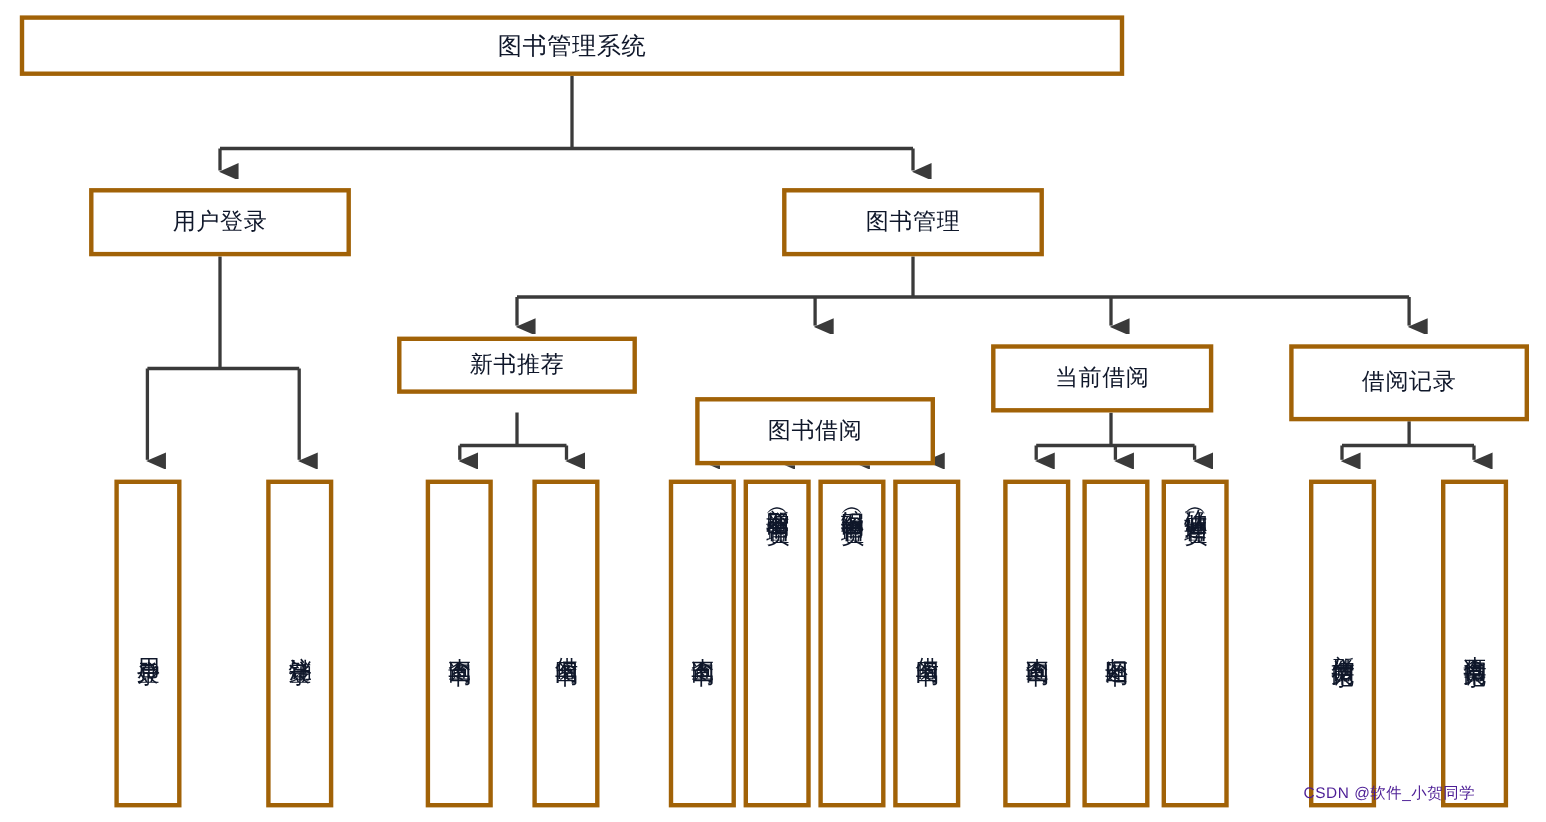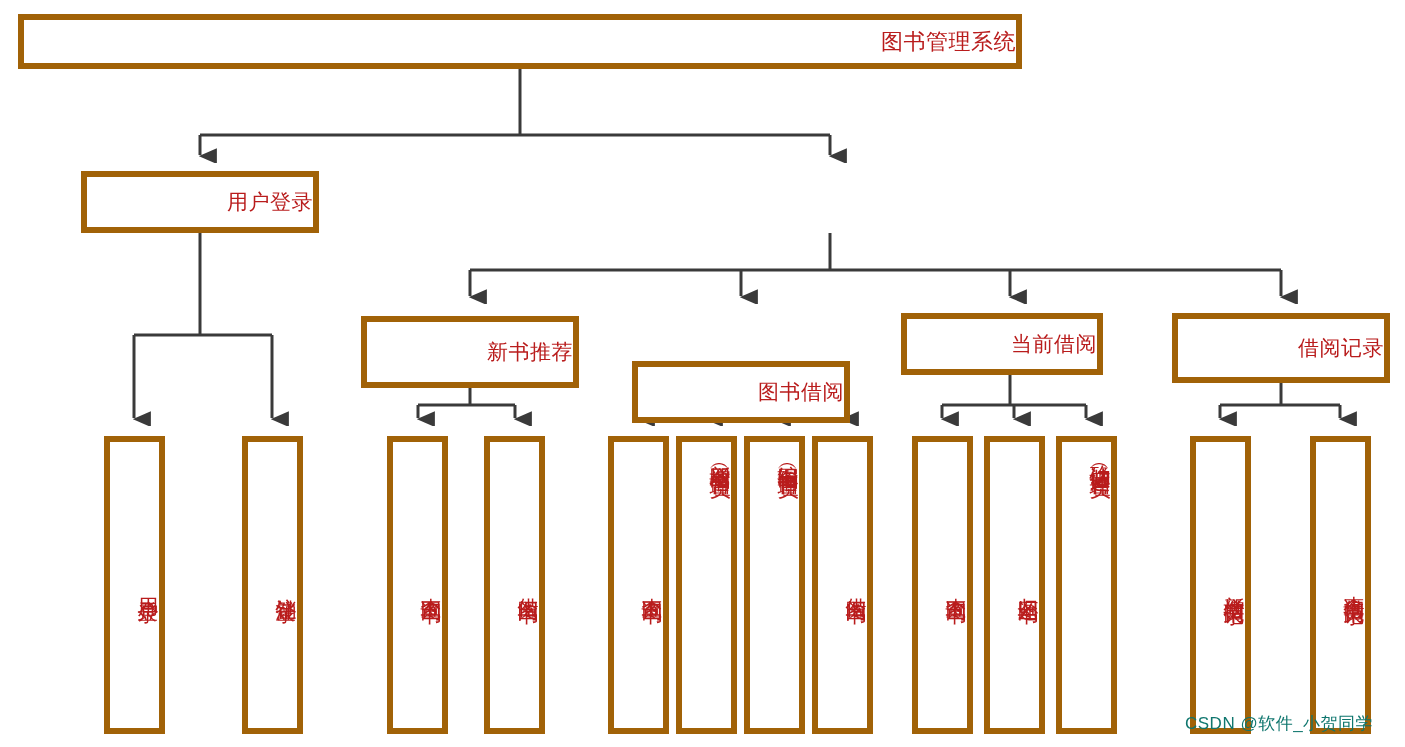--- a/index.html
+++ b/index.html
@@ -24,25 +24,25 @@
     left: 0;
     top: 0;
     width: 1405px;
     height: 747px;
     pointer-events: none;
   }
   .node {
     position: absolute;
     box-sizing: border-box;
     background: #ffffff;
-    border: 6px solid #a16207;
+    border: 4px solid #a16207;
     display: flex;
     align-items: center;
-    justify-content: flex-end;
-    color: #b91c1c;
+    justify-content: center;
+    color: #0f172a;
   }
   .node .label {
     display: block;
     text-align: center;
     line-height: 1.08;
     letter-spacing: 0.5px;
   }
   .node.horiz .label {
     font-size: 21px;
   }
@@ -63,22 +63,22 @@
   }
   
   .node.vert.short {
     align-items: center;
     padding-top: 0;
   }
   .watermark {
     position: absolute;
     left: 1185px;
     top: 712px;
-    font-size: 17px;
-    color: #0f766e;
+    font-size: 14px;
+    color: #4c1d95;
     white-space: nowrap;
     letter-spacing: 0.5px;
     text-align: center;
   }
 </style>
 </head>
 <body>
 
 <div id="diagram-root">
 
@@ -138,22 +138,25 @@
     </g>
   </svg>
 
   <div class="node root horiz" style="left:18px; top:14px; width:1004px; height:55px;">
     <span class="label">图书管理系统</span>
   </div>
 
   <div class="node horiz" style="left:81px; top:171px; width:238px; height:62px;">
     <span class="label">用户登录</span>
   </div>
-
-  <div class="node horiz" style="left:361px; top:316px; width:218px; height:72px;">
+  <div class="node horiz" style="left:711px; top:171px; width:238px; height:62px;">
+    <span class="label">图书管理</span>
+  </div>
+
+  <div class="node horiz" style="left:361px; top:306px; width:218px; height:52px;">
     <span class="label">新书推荐</span>
   </div>
   <div class="node horiz" style="left:632px; top:313px; width:218px; height:62px;margin-top:48px;">
     <span class="label">图书借阅</span>
   </div>
   <div class="node horiz" style="left:901px; top:313px; width:202px; height:62px;">
     <span class="label">当前借阅</span>
   </div>
   <div class="node horiz" style="left:1172px; top:313px; width:218px; height:70px;">
     <span class="label">借阅记录</span>

